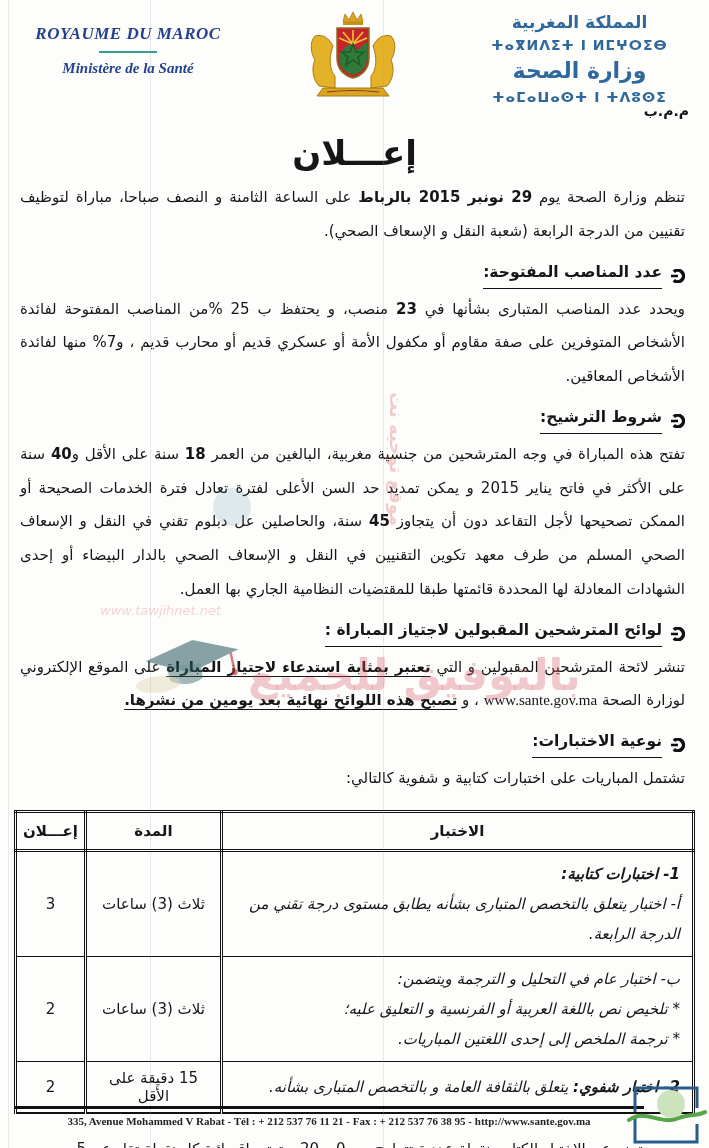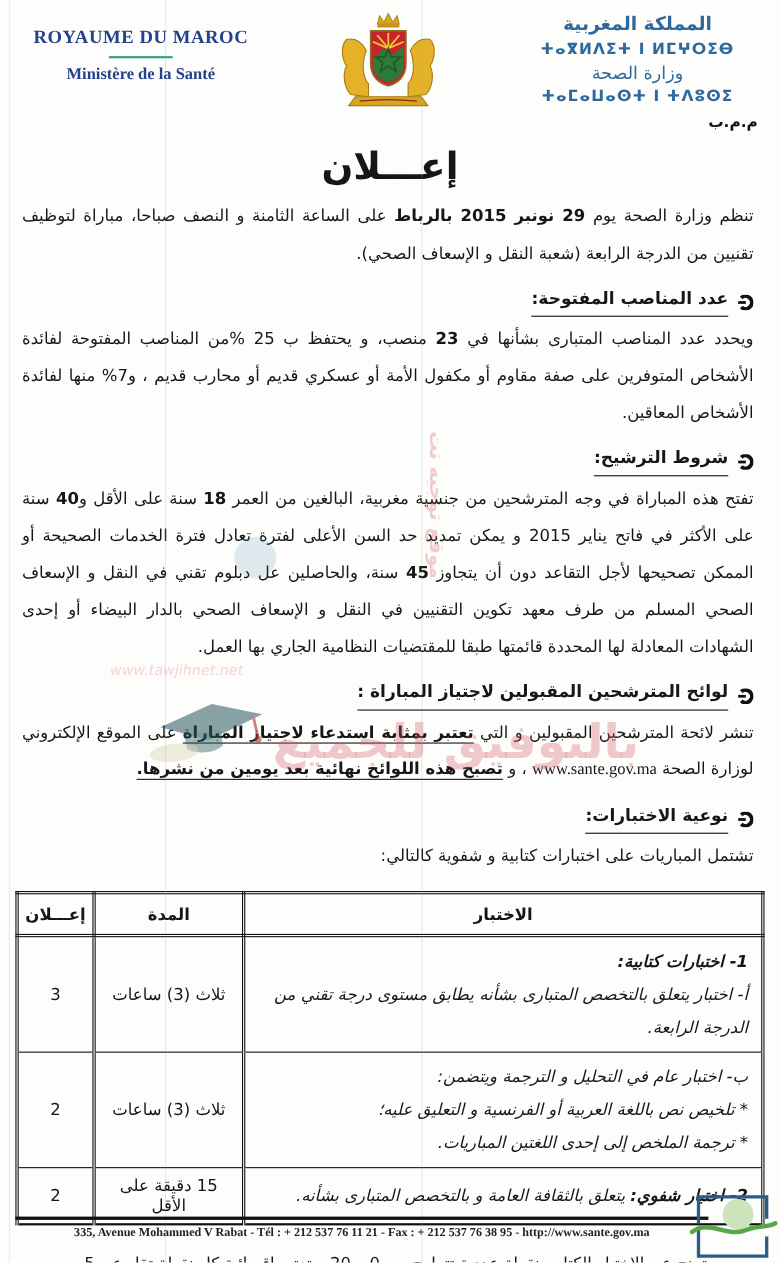--- a/index.html
+++ b/index.html
@@ -17,30 +17,30 @@
              color:rgba(214,88,96,.32);letter-spacing:2px;white-space:nowrap;}
   .wm-side{top:392px;left:386px;writing-mode:vertical-rl;font-size:18px;font-weight:bold;
            color:rgba(205,65,65,.26);height:185px;letter-spacing:3px;}
   .wm-url{top:603px;left:100px;font-size:13px;color:rgba(214,88,96,.25);font-style:italic;}
   .wm-circle{top:488px;left:213px;width:38px;height:38px;border-radius:50%;
              background:rgba(60,130,170,.16);}
   .wm-cap{top:634px;left:126px;width:132px;opacity:.62;transform:rotate(-6deg);}
 
   
   .header{display:flex;align-items:flex-start;padding:10px 12px 0 12px;}
-  .h-left{width:232px;text-align:center;margin-top:14px;}
+  .h-left{width:232px;text-align:center;margin-top:14px;font-style:italic;}
   .royaume{font-family:"Liberation Serif", serif;font-weight:bold;font-size:17px;
            color:#24418c;letter-spacing:.5px;}
   .h-sep{width:58px;height:2px;margin:7px auto;background:#35a08d;}
   .ministere{font-family:"Liberation Serif", serif;font-weight:bold;font-size:15px;color:#24418c;}
   .h-center{flex:1;text-align:center;}
   .h-right{width:235px;text-align:center;color:#2f689c;line-height:1.45;}
   .h-ar1{font-size:17px;font-weight:bold;}
   .h-tif{font-size:14px;font-weight:bold;letter-spacing:1px;}
-  .h-ar2{font-size:16px;font-weight:normal;}
+  .h-ar2{font-size:22px;font-weight:bold;}
   .ref{position:absolute;top:103px;right:20px;font-size:14px;font-weight:bold;direction:rtl;text-align:right;}
 
   
   .doc-title{margin-top:26px;text-align:center;font-size:34px;font-weight:bold;direction:rtl;}
   .content{direction:rtl;padding:4px 24px 0 20px;font-size:15px;}
   p.body{line-height:2.25;text-align:justify;margin:4px 0 6px;}
   .b{font-weight:bold;}
   .u{text-decoration:underline;text-underline-offset:4px;}
   .ltr{direction:ltr;unicode-bidi:embed;font-family:"Liberation Serif", serif;font-size:15px;}
   .sec-h{display:flex;align-items:center;gap:9px;margin:14px 0 2px;font-size:15.5px;font-weight:bold;}

